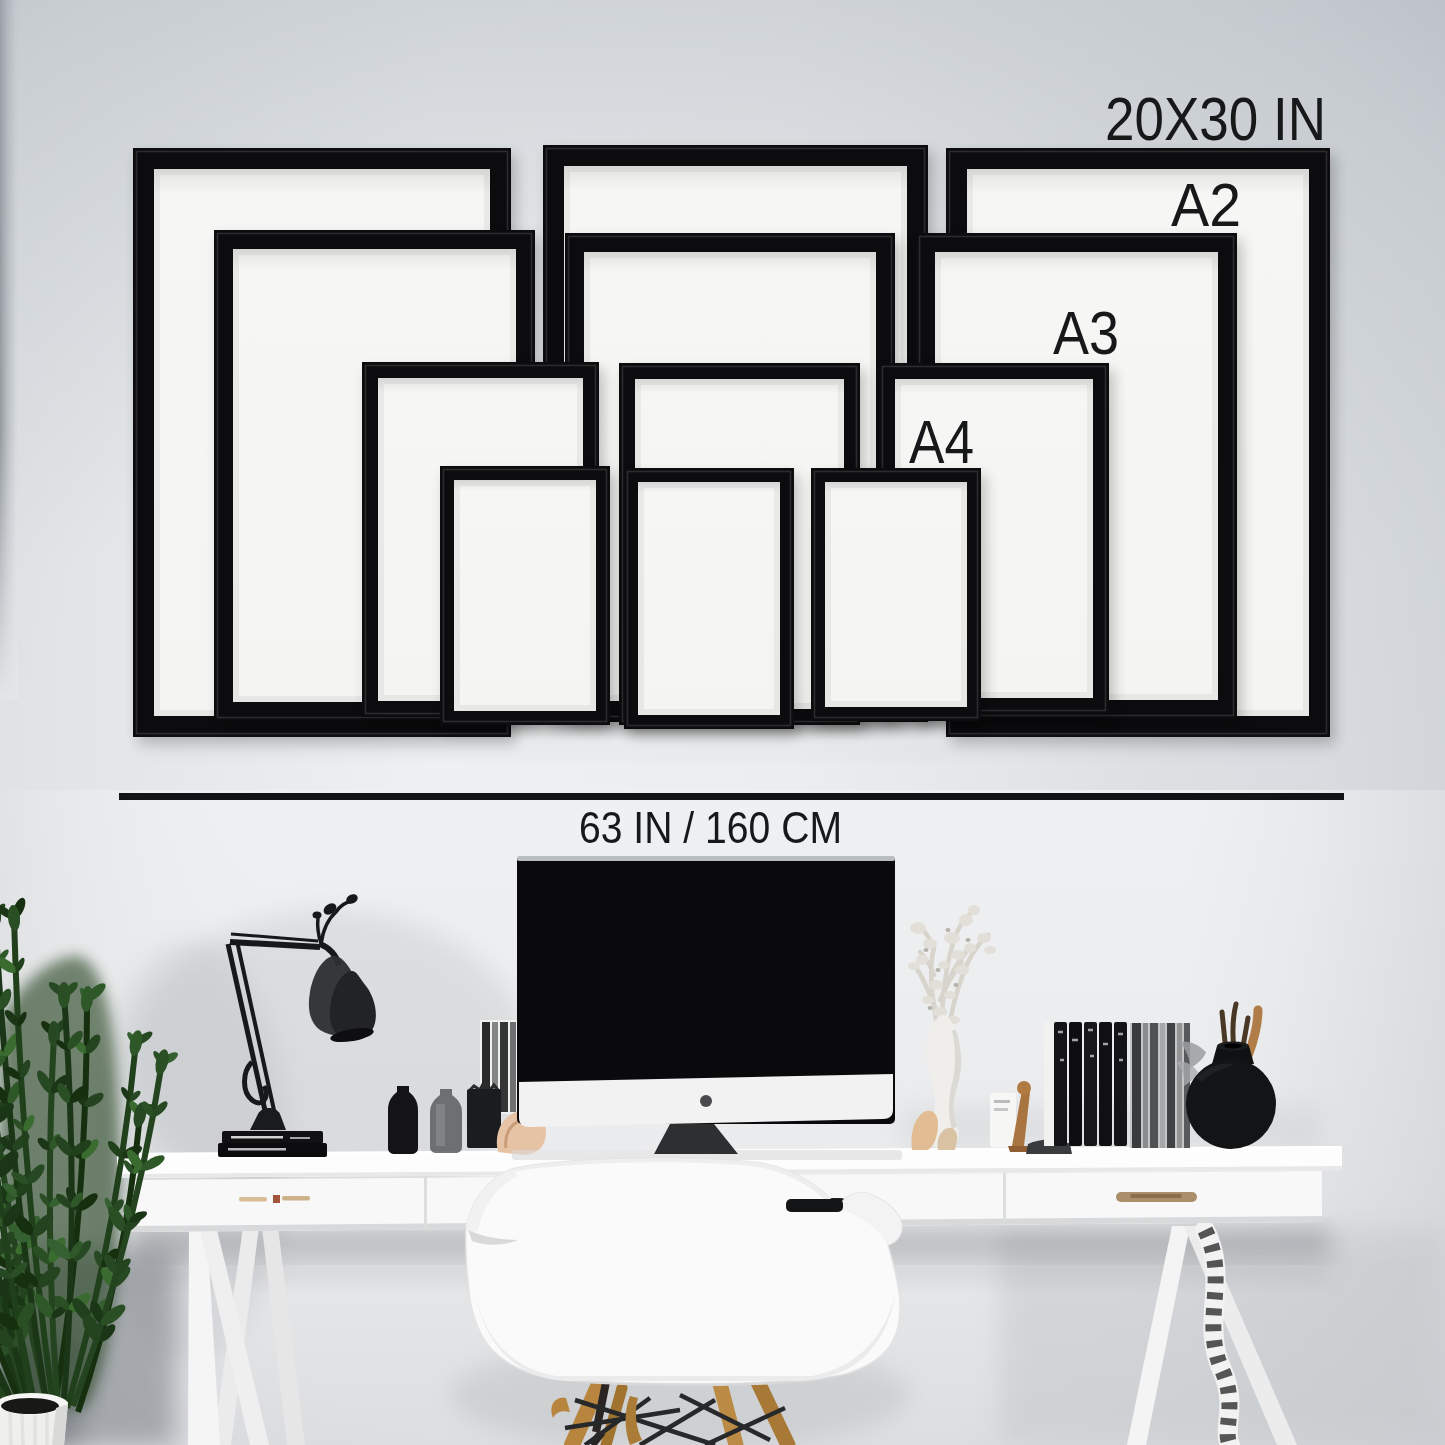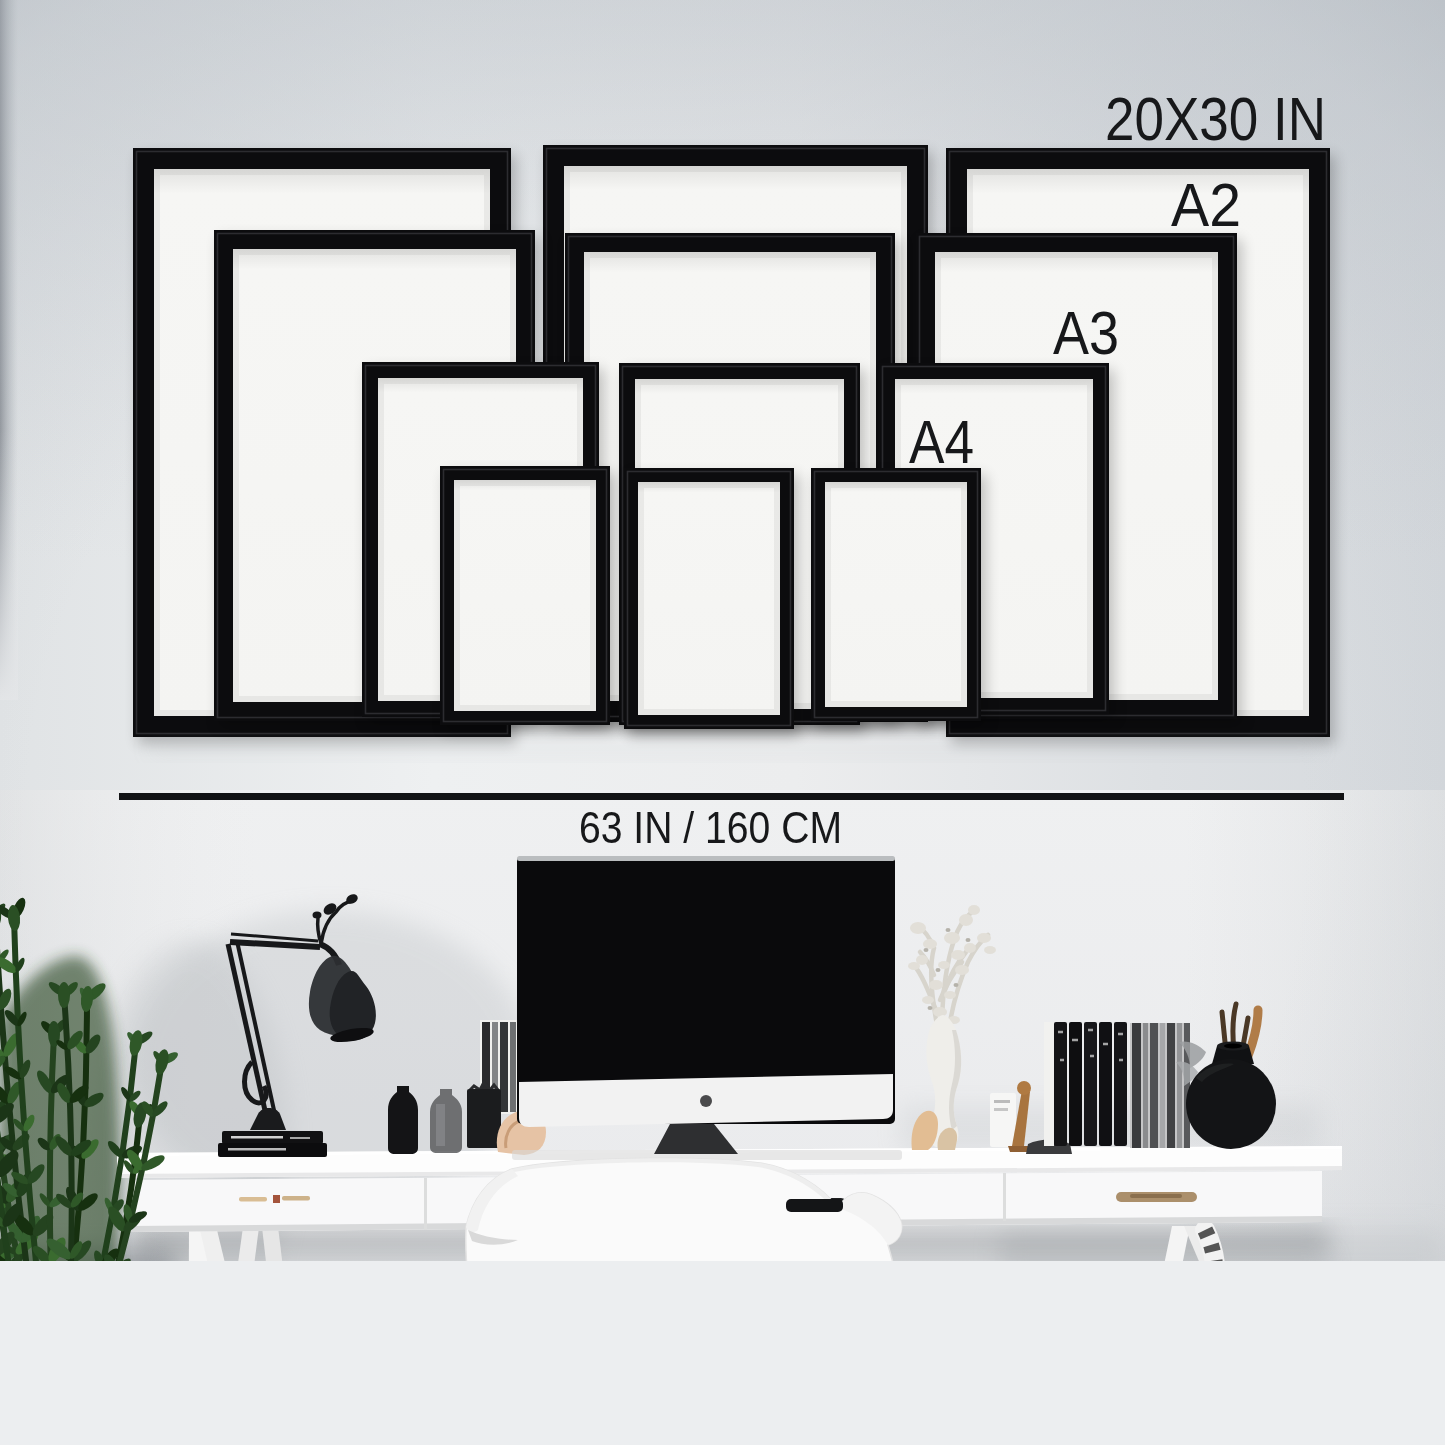--- a/index.html
+++ b/index.html
@@ -1,16 +1,16 @@
 <!DOCTYPE html>
 <html><head>
 <meta charset="utf-8">
 <style>
   html,body{margin:0;padding:0;background:#eceef0;}
-  #stage{position:relative;width:1445px;height:1261px;overflow:hidden;
+  #stage{position:relative;width:1445px;height:1445px;overflow:hidden;
          font-family:"Liberation Sans", sans-serif;}
   svg{display:block;}
 </style>
 </head>
 <body>
 <div id="stage">
 <svg width="1445" height="1445" viewBox="0 0 1445 1445">
 <defs>
   <linearGradient id="wallg" x1="0" y1="0" x2="1" y2="0">
     <stop offset="0" stop-color="#e0e3e5"></stop>

